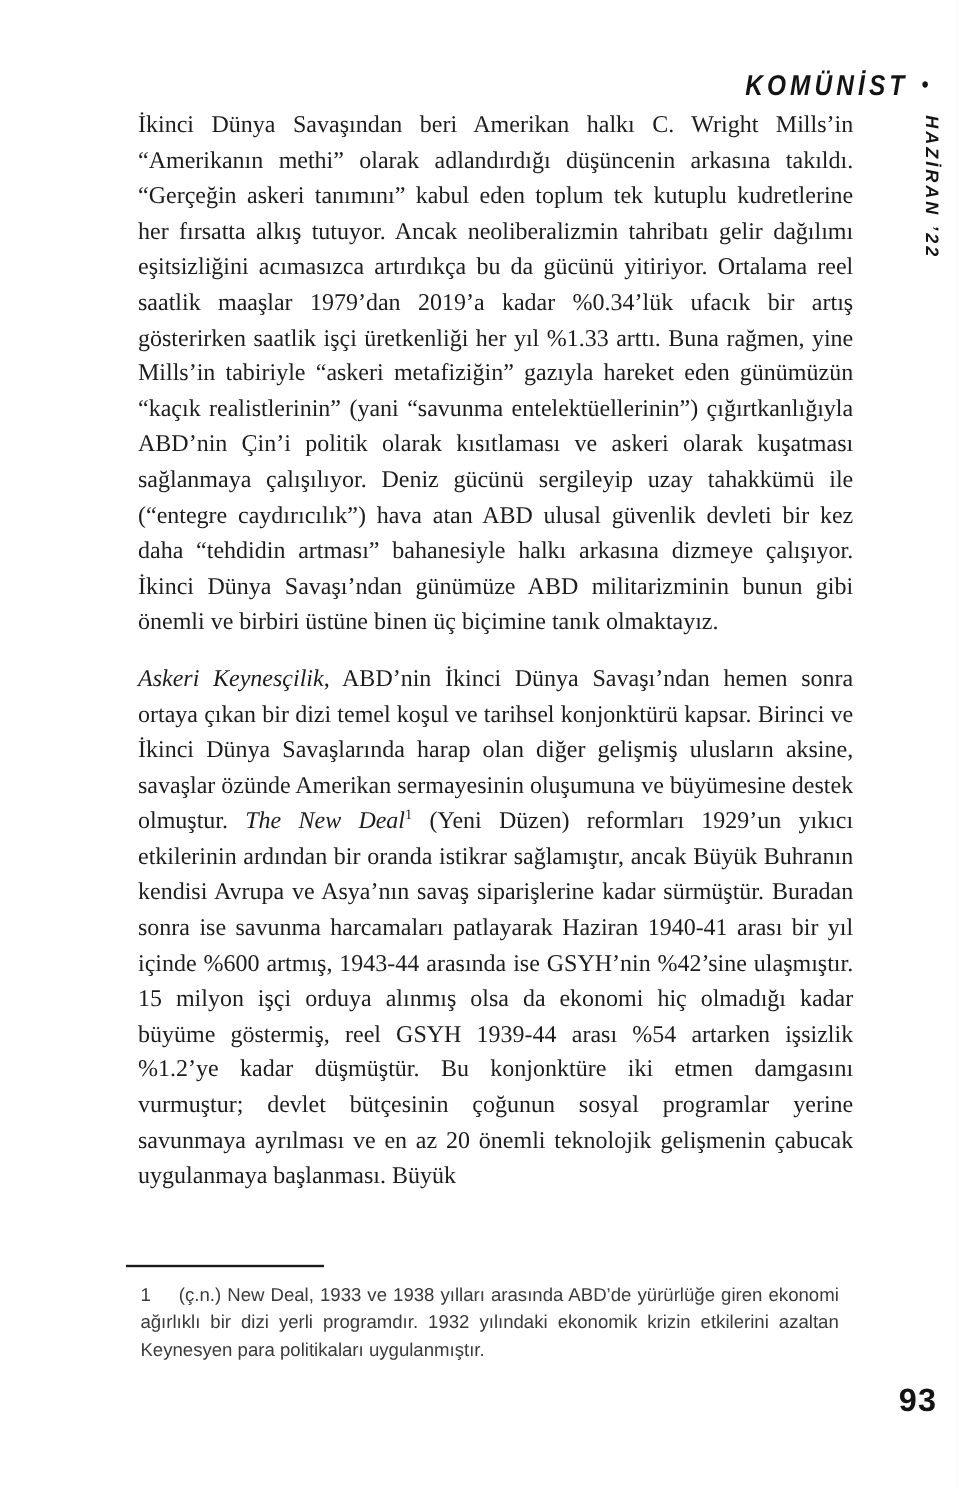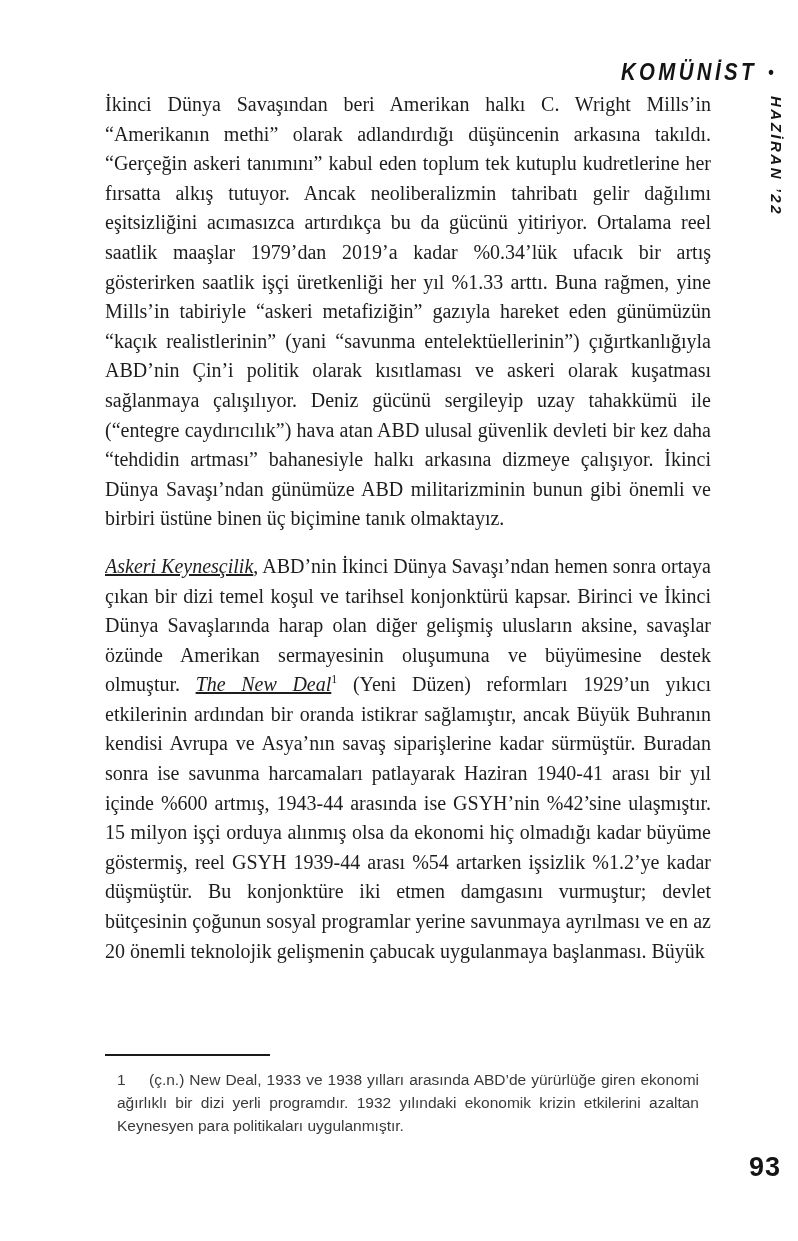--- a/index.html
+++ b/index.html
@@ -35,23 +35,23 @@
   }
   
   .body-text{
     position:absolute;left:105px;top:90px;width:606px;
     font-family:"Liberation Serif","DejaVu Serif",serif;
     font-size:20px;line-height:29.6px;
     color:var(--text,#1d1d1d);
     text-align:justify;
     max-height:958px;overflow:hidden;
   }
-  .para{margin:0 0 18px 0;}
+  .para{margin:0 0 18px 10px;}
   .seg-normal{}
-  .seg-italic{font-style:italic;text-decoration:underline;}
+  .seg-italic{font-style:italic;}
   sup.seg-sup{font-size:12px;line-height:0;vertical-align:super;}
   
   .footnote-block{
     position:absolute;left:105px;top:1054px;width:606px;
     font-family:"Liberation Sans",sans-serif;
     color:var(--footnote-text,#3a3a3a);
   }
   .footnote-rule{width:165px;border-top:2px solid #1a1a1a;margin:0 0 8px 0;}
   .footnote-text{margin:12px;font-size:15.5px;line-height:23px;text-align:justify;}
   .seg-marker{display:inline-block;min-width:32px;}

